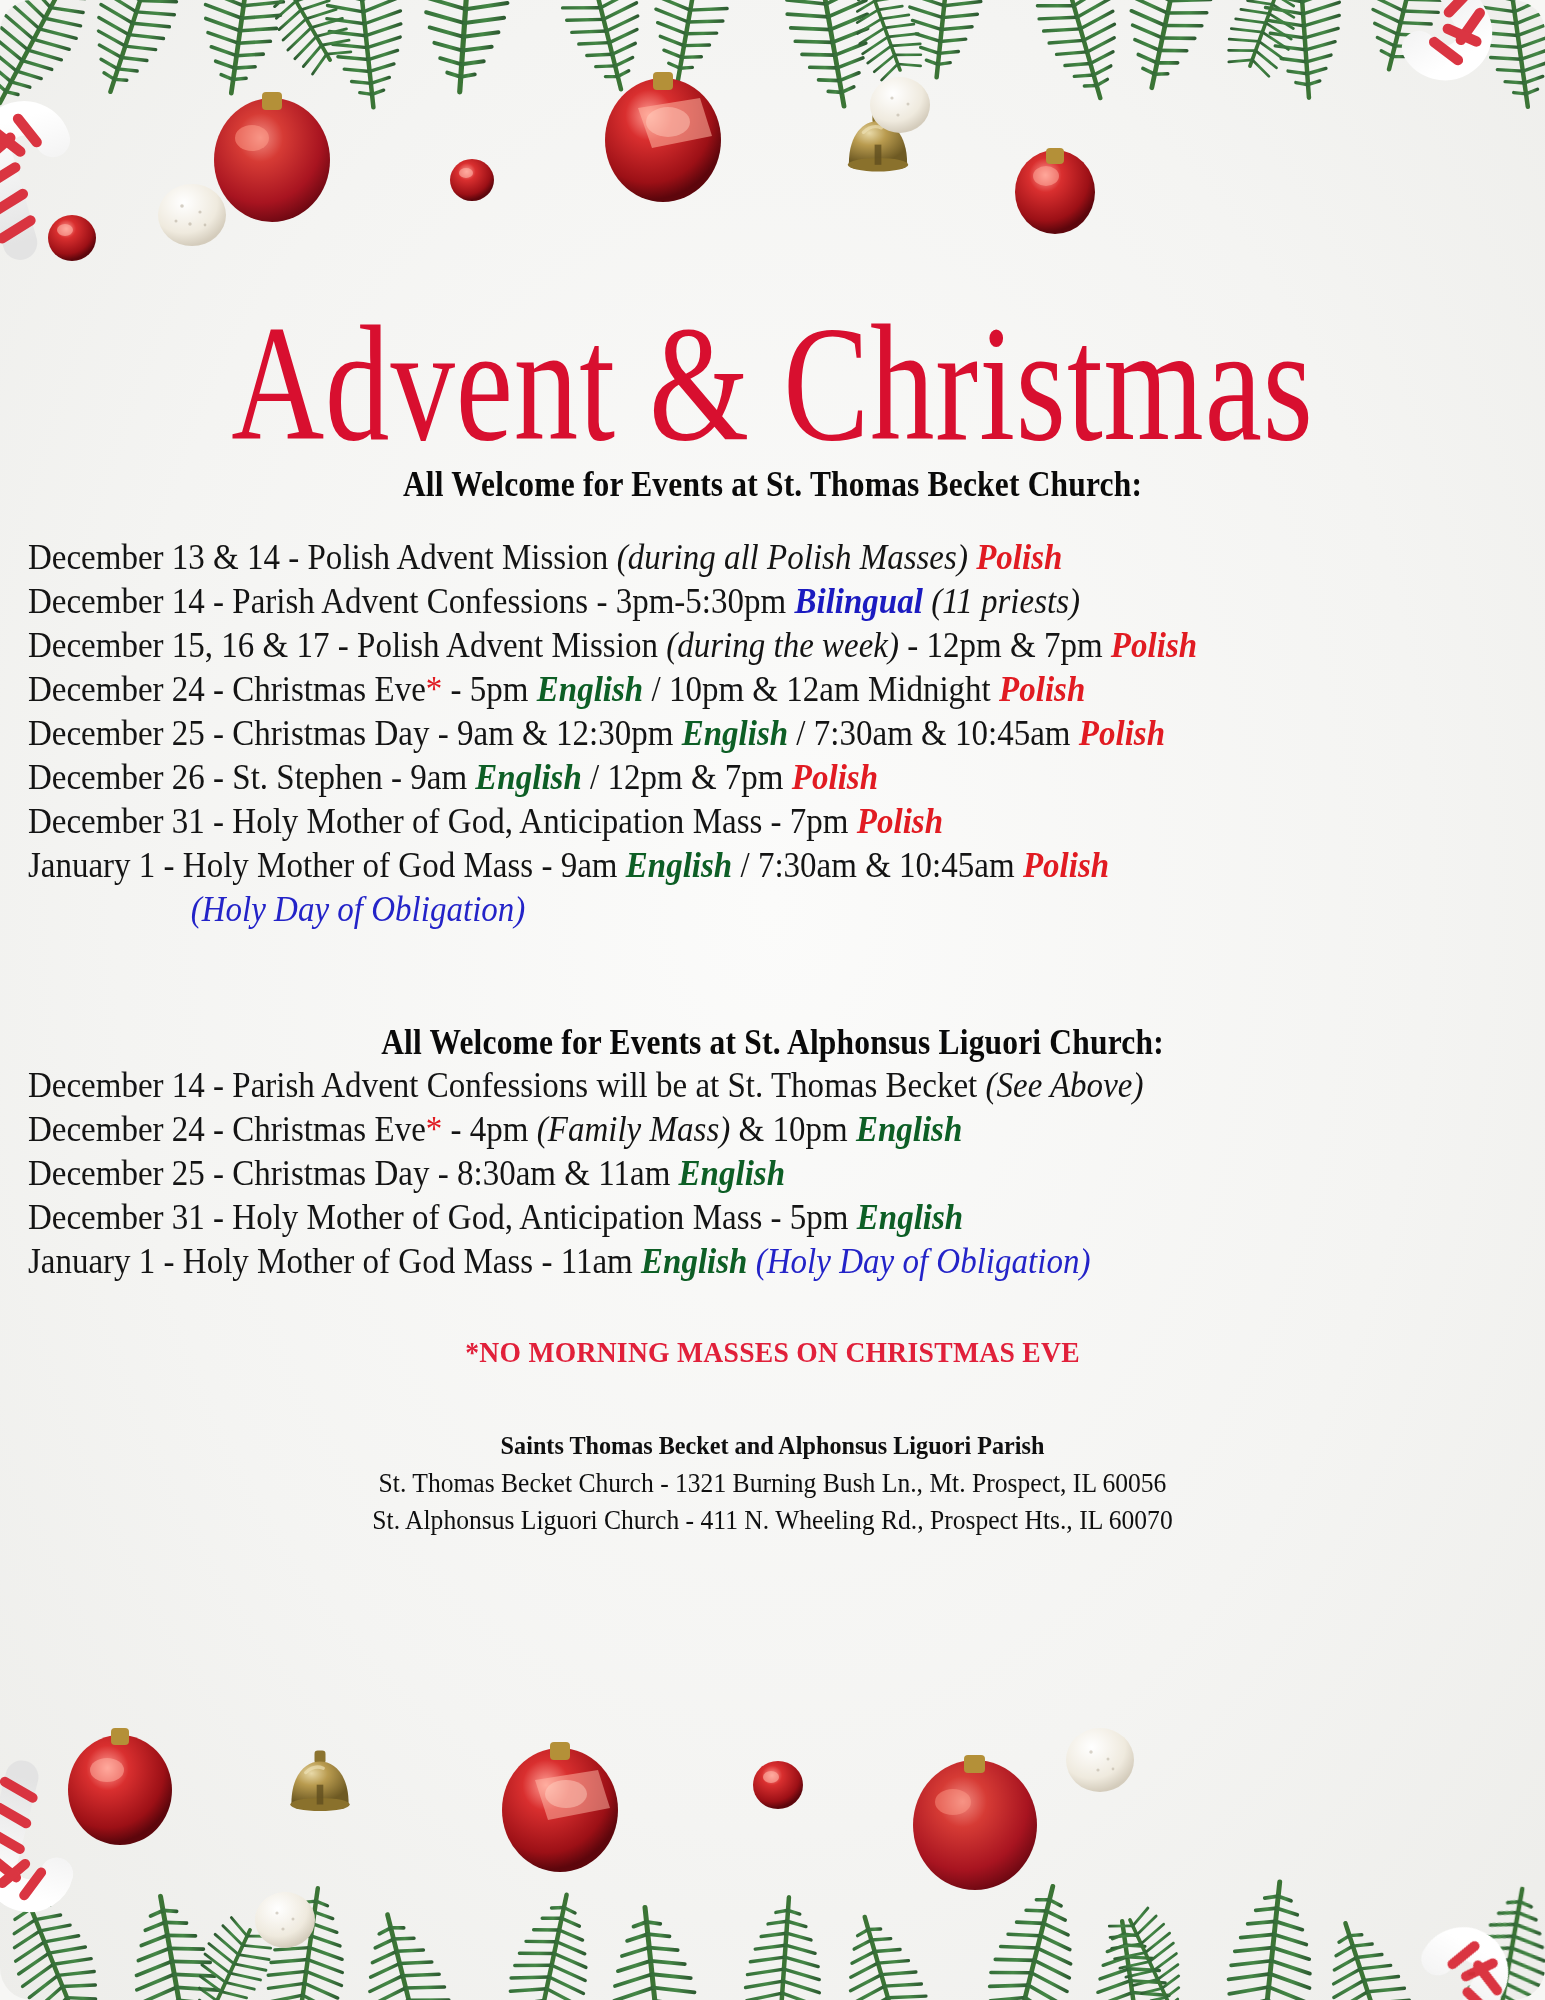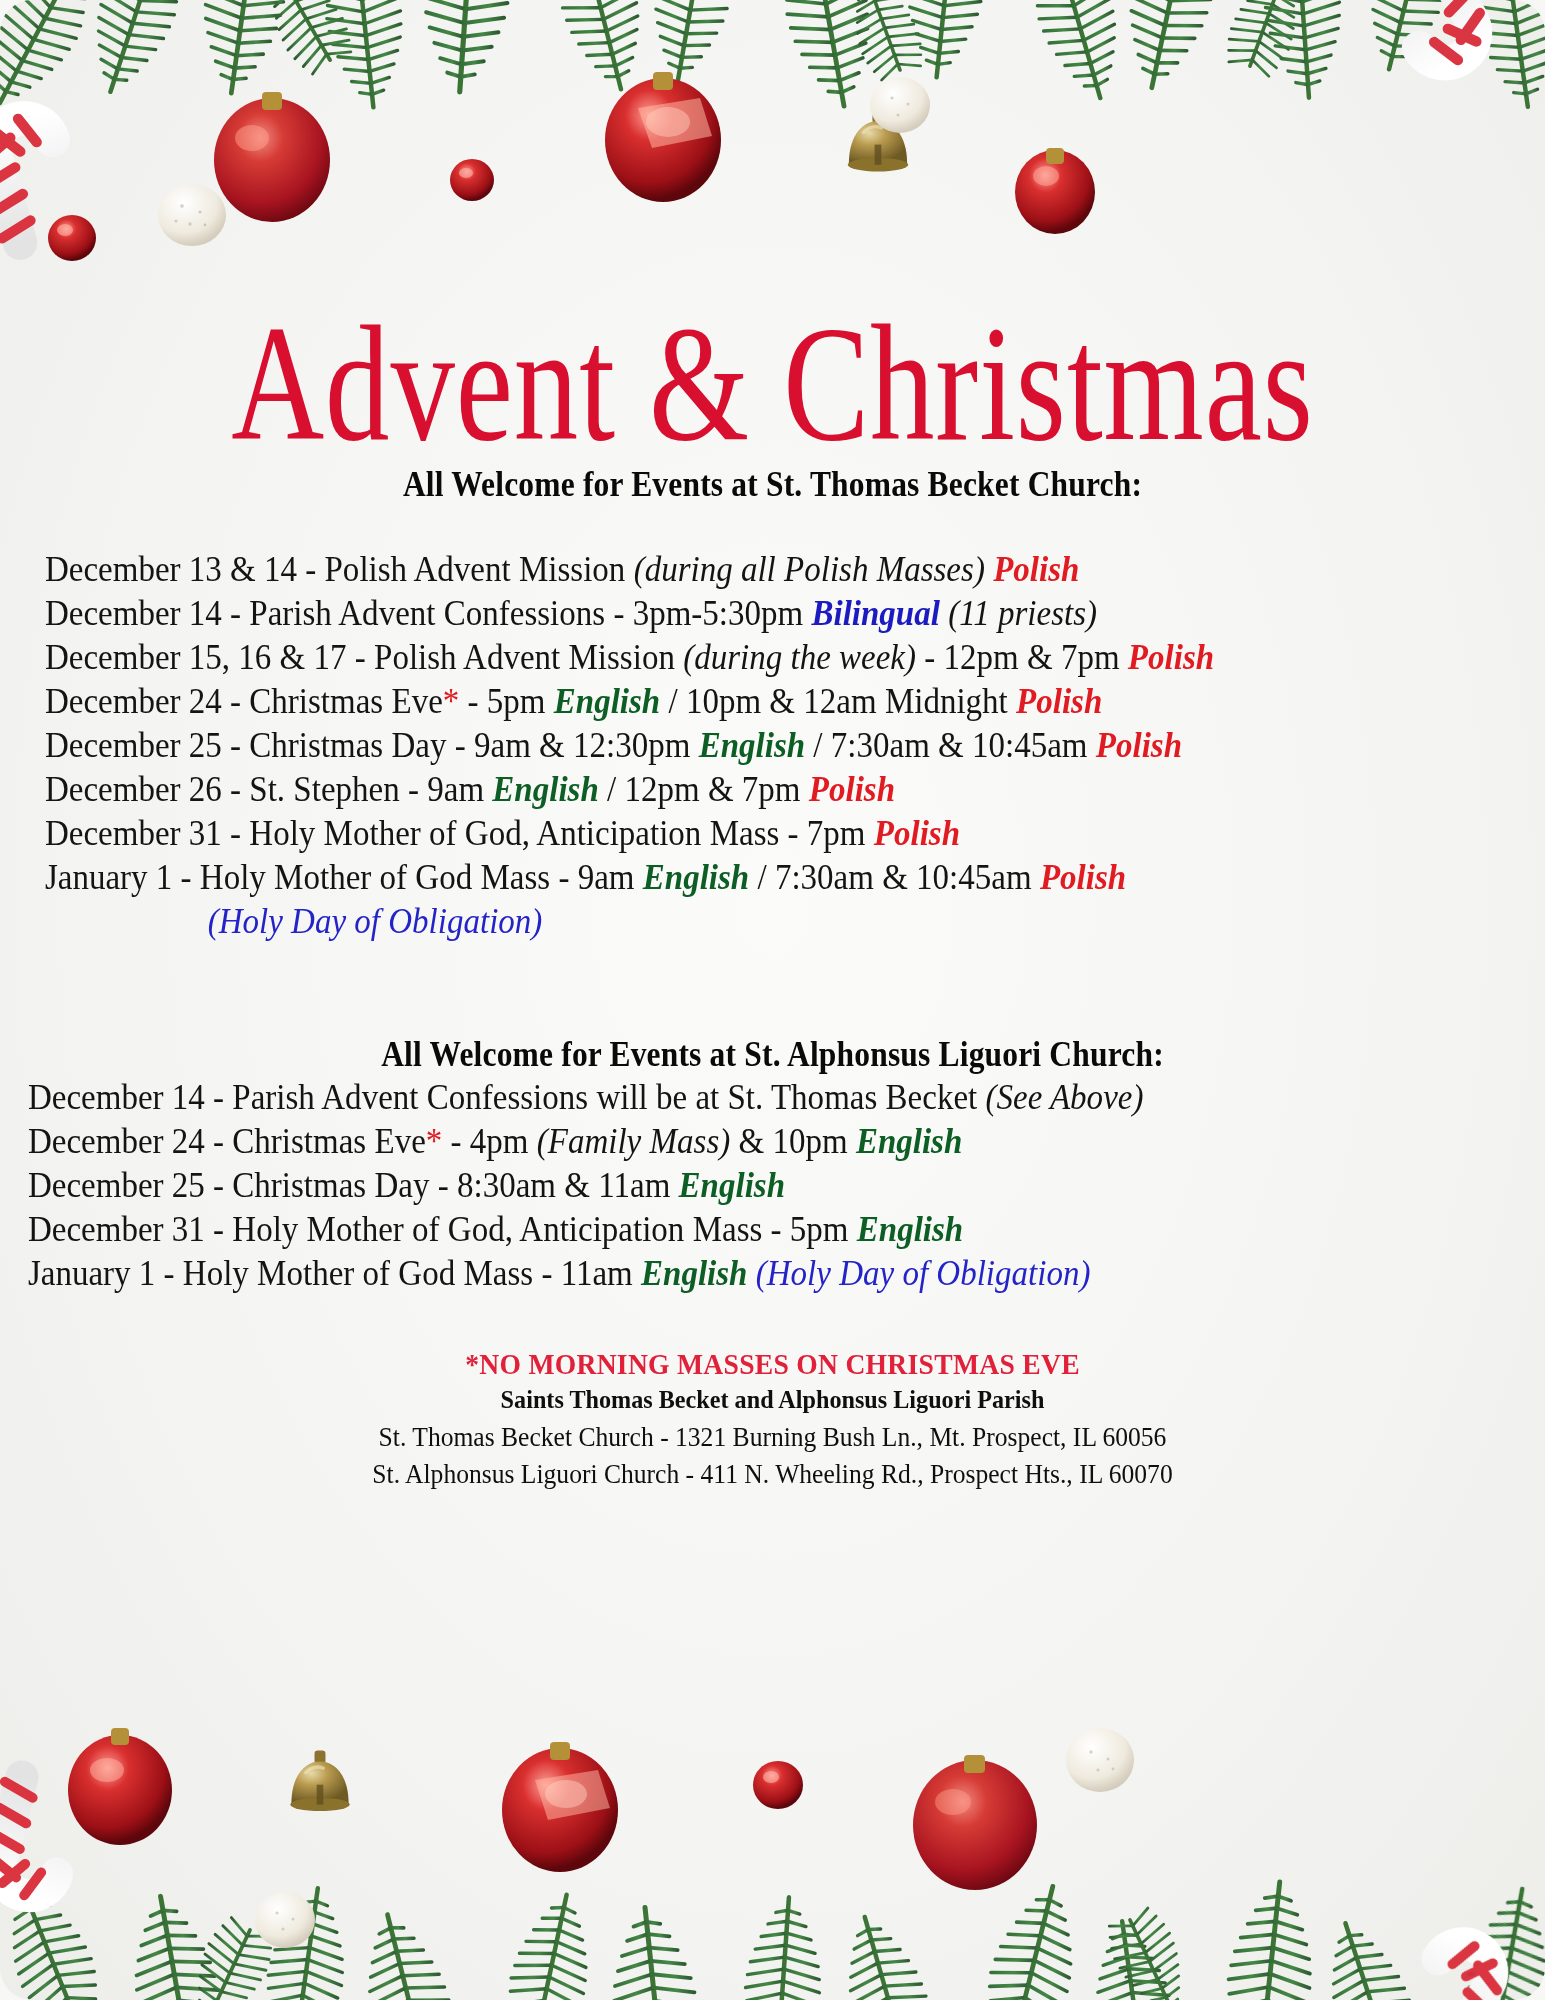--- a/index.html
+++ b/index.html
@@ -249,21 +249,21 @@
       <ellipse cx="65" cy="230" rx="8" ry="6" fill="#ffb4a6" opacity=".6"></ellipse>
     </g>
   </svg>
 
   <div id="content">
 
     <h1 id="flyer-title">Advent &amp; Christmas</h1>
 
     <div id="heading-1" class="section-heading">All Welcome for Events at St. Thomas Becket Church:</div>
 
-    <ul class="event-list" style="margin-top:42px;padding-left:17px;">
+    <ul class="event-list" style="margin-top:30px;">
       <li class="event-line">
         <span>December 13 &amp; 14 - Polish Advent Mission </span><span class="it">(during all Polish Masses)</span><span> </span><span class="pl">Polish</span>
       </li>
       <li class="event-line">
         <span>December 14 - Parish Advent Confessions - 3pm-5:30pm </span><span class="bi">Bilingual</span><span class="it"> (11 priests)</span>
       </li>
       <li class="event-line">
         <span>December 15, 16 &amp; 17 - Polish Advent Mission </span><span class="it">(during the week)</span><span> - 12pm &amp; 7pm </span><span class="pl">Polish</span>
       </li>
       <li class="event-line">
@@ -299,21 +299,21 @@
       <li class="event-line">
         <span>December 31 - Holy Mother of God, Anticipation Mass - 5pm </span><span class="en">English</span>
       </li>
       <li class="event-line">
         <span>January 1 - Holy Mother of God Mass - 11am </span><span class="en">English</span><span class="obl"> (Holy Day of Obligation)</span>
       </li>
     </ul>
 
     <div id="no-morning" style="margin-top:52px;">*NO MORNING MASSES ON CHRISTMAS EVE</div>
 
-    <div style="">
+    <div style="margin-top:58px;">
       <div id="parish-name" class="footer-line">Saints Thomas Becket and Alphonsus Liguori Parish</div>
       <div class="footer-line">St. Thomas Becket Church - 1321 Burning Bush Ln., Mt. Prospect, IL 60056</div>
       <div class="footer-line">St. Alphonsus Liguori Church - 411 N. Wheeling Rd., Prospect Hts., IL 60070</div>
     </div>
   </div>
 
   <svg id="bottom-border" class="border-deco" viewBox="0 0 1545 330" preserveAspectRatio="none" xmlns="http://www.w3.org/2000/svg">
     <g transform="translate(0,330) scale(1,-1)">
       <g opacity=".97">
         <use href="#firSprig" transform="translate(70,-5) rotate(22)"></use>

